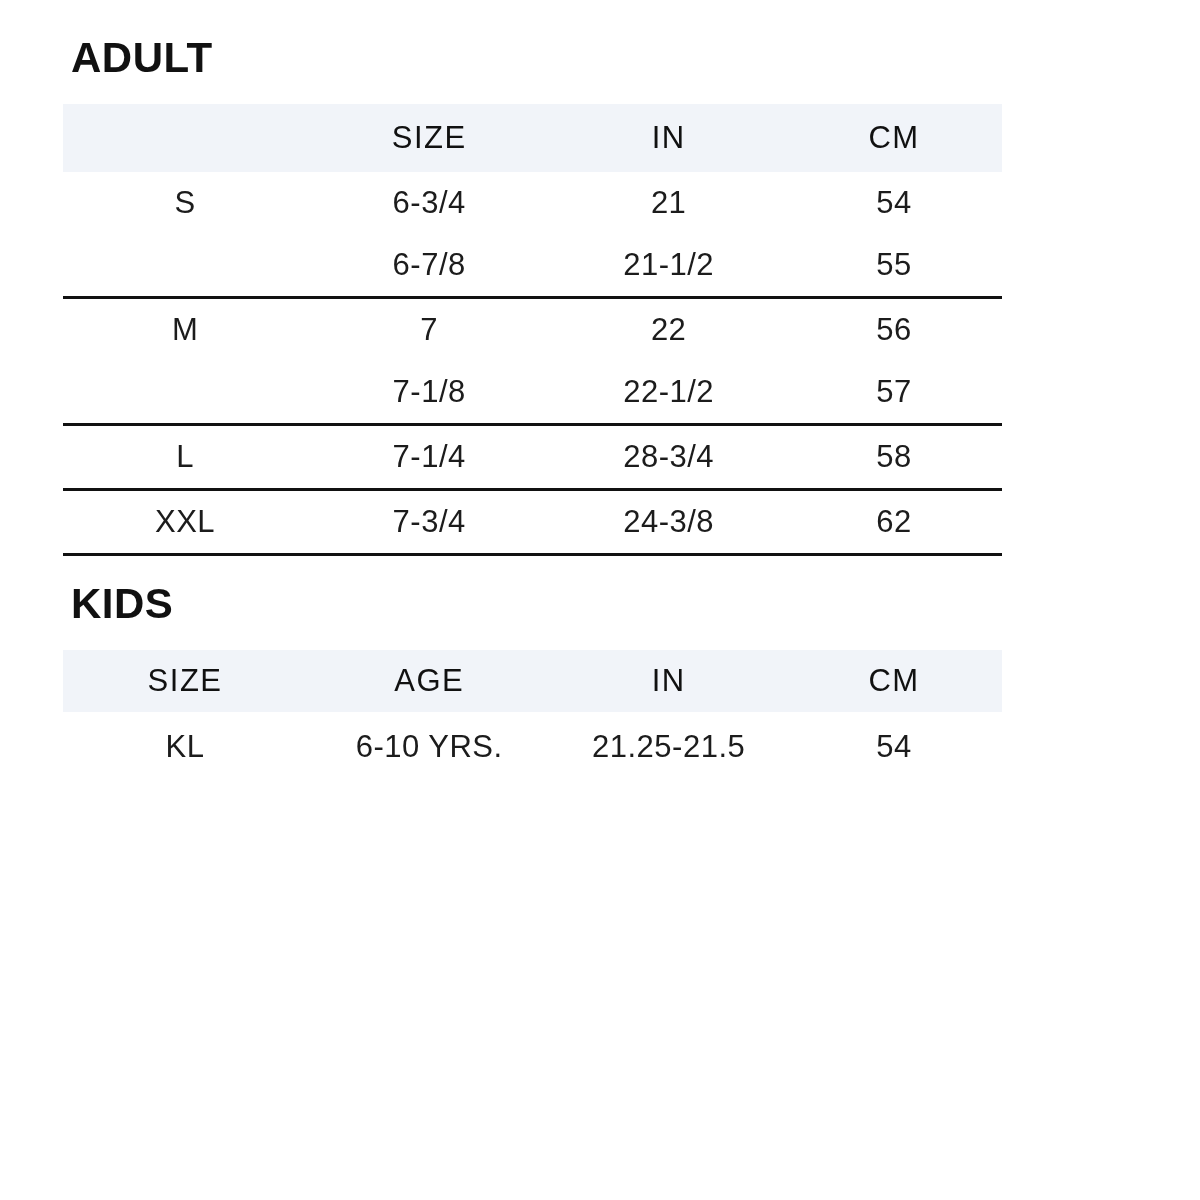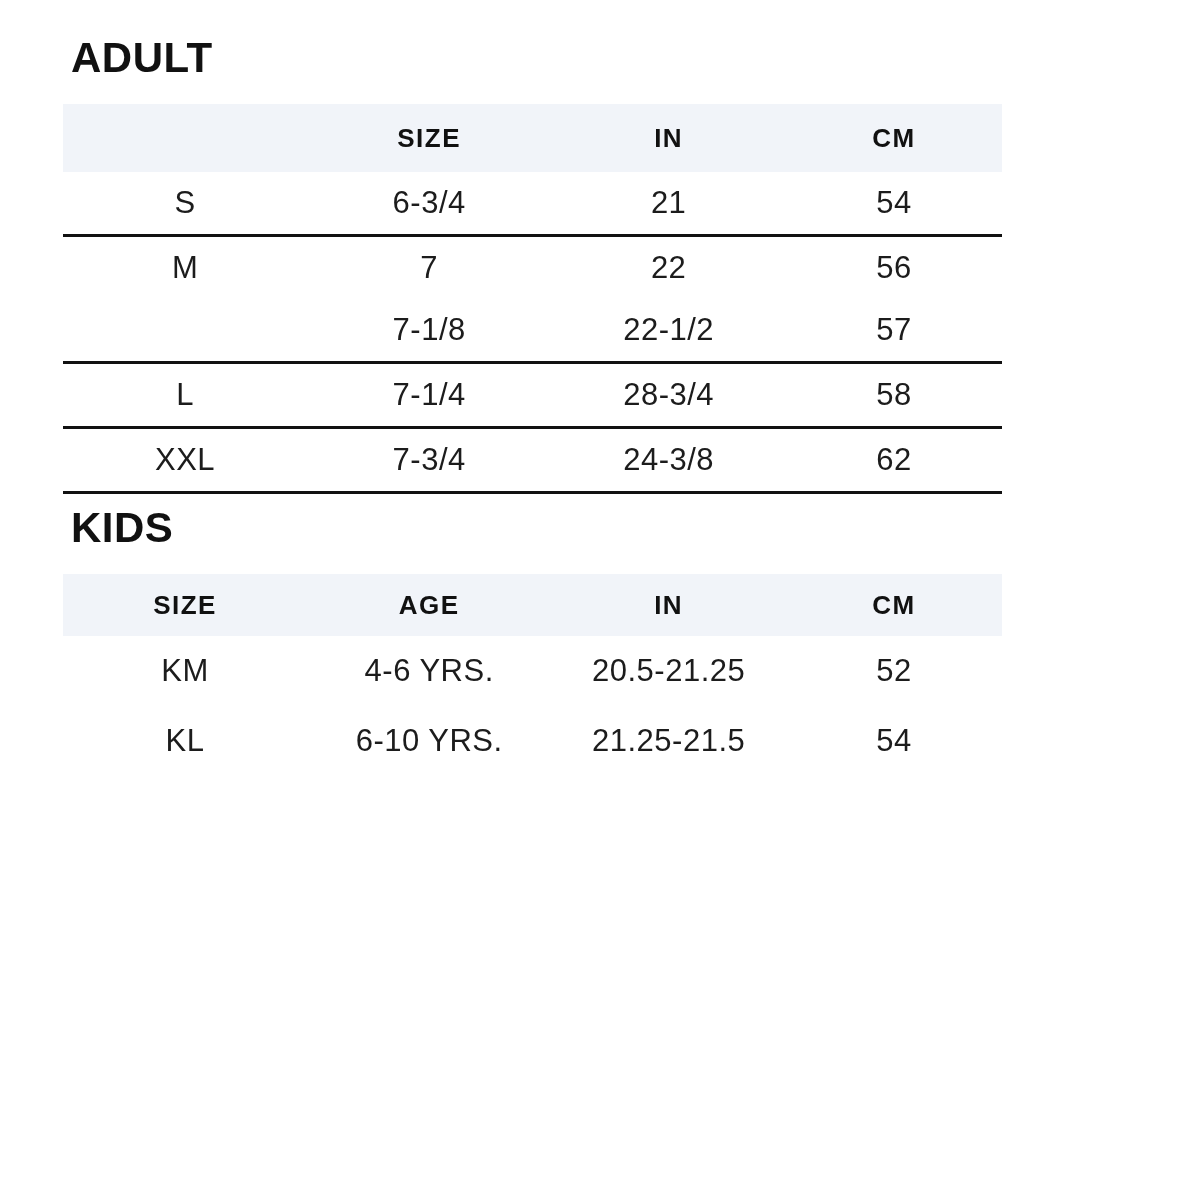--- a/index.html
+++ b/index.html
@@ -19,33 +19,33 @@
   }
   .section-title {
     font-size: 42px;
     font-weight: 800;
     letter-spacing: 0.5px;
     line-height: 1.05;
     margin: 0 0 24px 8px;
     color: #111111;
   }
   .section-title.kids {
-    margin-top: 12px;
+    margin-top: 26px;
   }
   table.size-table {
     width: 100%;
     border-collapse: collapse;
     table-layout: fixed;
   }
   table.size-table thead tr {
     background: #f1f4f9;
   }
   table.size-table th {
-    font-size: 26px;
-    font-weight: 700;
+    font-size: 31px;
+    font-weight: 400;
     letter-spacing: 1.5px;
     text-align: center;
     padding: 0;
   }
   table.adult thead tr { height: 68px; }
   table.kids-table thead tr { height: 62px; }
   table.size-table td {
     text-align: center;
     padding: 0;
     font-size: 31px;
@@ -87,20 +87,26 @@
         <th>CM</th>
       </tr>
     </thead>
 
     <tbody class="group">
       <tr>
         <td class="lbl">S</td>
         <td>6-3/4</td>
         <td>21</td>
         <td>54</td>
+      </tr>
+      <tr>
+        <td class="lbl"></td>
+        <td>6-7/8</td>
+        <td>21-1/2</td>
+        <td>55</td>
       </tr>
     </tbody>
 
     <tbody class="group">
       <tr>
         <td class="lbl">M</td>
         <td>7</td>
         <td>22</td>
         <td>56</td>
       </tr>
@@ -146,26 +152,20 @@
     <thead>
       <tr>
         <th>SIZE</th>
         <th>AGE</th>
         <th>IN</th>
         <th>CM</th>
       </tr>
     </thead>
     <tbody>
       <tr>
-        <td class="lbl">KM</td>
-        <td>4-6 YRS.</td>
-        <td>20.5-21.25</td>
-        <td>52</td>
-      </tr>
-      <tr>
         <td class="lbl">KL</td>
         <td>6-10 YRS.</td>
         <td>21.25-21.5</td>
         <td>54</td>
       </tr>
     </tbody>
   </table>
 
 </div>
 

